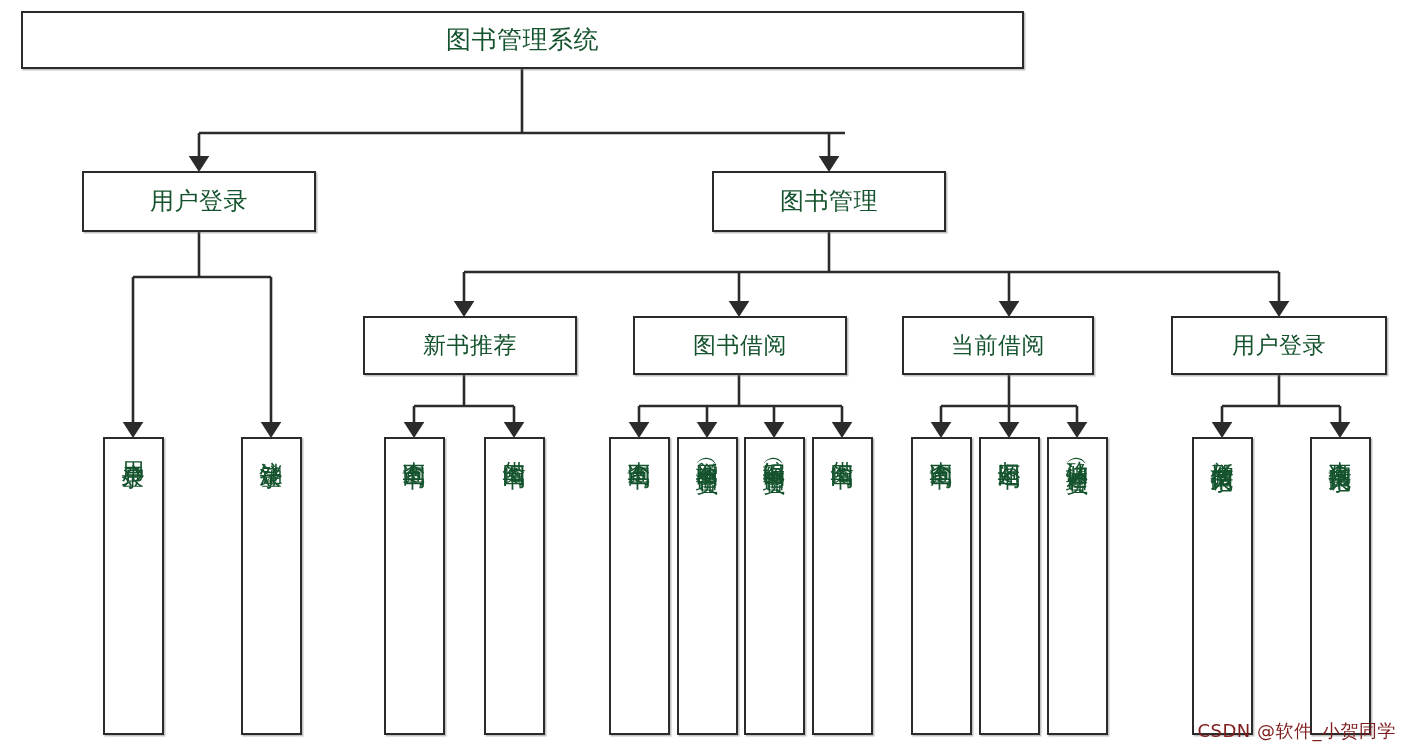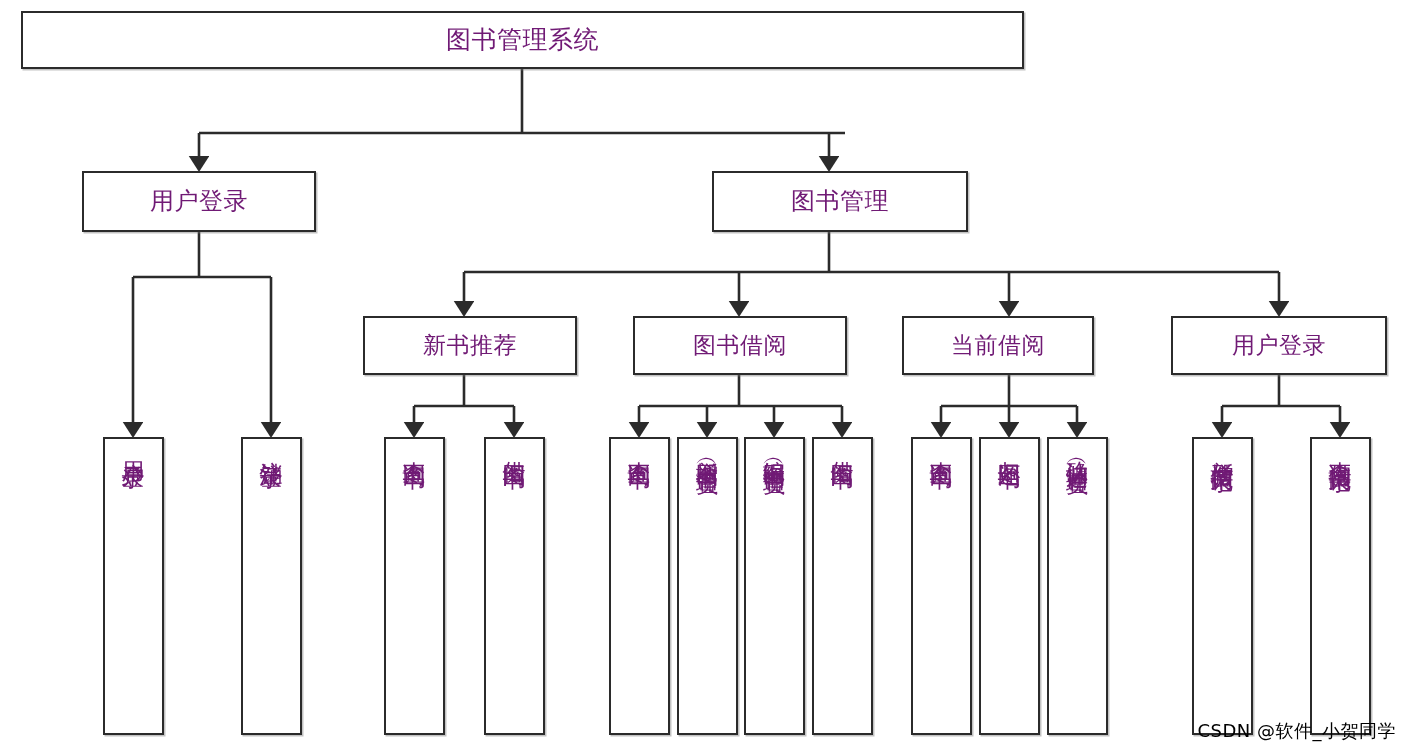--- a/index.html
+++ b/index.html
@@ -32,21 +32,21 @@
     box-sizing: border-box;
     background: #ffffff;
     border: 2.5px solid #2b2b2b;
     display: flex;
     align-items: center;
     justify-content: center;
     box-shadow: 1.5px 1.5px 0 rgba(120,120,120,0.45);
     z-index: 2;
   }
   .node .label {
-    color: #701a75;
+    color: #14532d;
     text-align: right;
     line-height: 1.18;
     letter-spacing: 0.5px;
     white-space: nowrap;
   }
   
   .node.root .label { font-size: 25px; }
   
   .node.h2 .label { font-size: 24px; }
   .node.h3 .label { font-size: 23px; }
@@ -63,21 +63,21 @@
     line-height: 1.05;
     letter-spacing: 2px;
     white-space: pre-line;
   }
   .node.leaf.tall .label { font-size: 22px; }
   .watermark {
     position: absolute;
     right: 9px;
     bottom: 4px;
     font-size: 18px;
-    color: #000000;
+    color: #7f1d1d;
     letter-spacing: 0.5px;
     white-space: nowrap;
     z-index: 5;
     font-family: "DejaVu Sans", "Liberation Sans", sans-serif;
   }
 </style>
 </head>
 <body>
 
 <div id="canvas">
@@ -133,21 +133,21 @@
   </svg>
 
   <div class="node root" style="left:21px; top:11px; width:1003px; height:58px;">
     <span class="label">图书管理系统</span>
   </div>
 
   <div class="node h2" style="left:82px; top:171px; width:234px; height:61px;">
     <span class="label">用户登录</span>
   </div>
 
-  <div class="node h2" style="left:712px; top:171px; width:256px; height:61px;">
+  <div class="node h2" style="left:712px; top:171px; width:234px; height:61px;">
     <span class="label">图书管理</span>
   </div>
 
   <div class="node h3" style="left:633px; top:316px; width:214px; height:59px;">
     <span class="label">图书借阅</span>
   </div>
 
   <div class="node h3" style="left:363px; top:316px; width:214px; height:59px;">
     <span class="label">新书推荐</span>
   </div>

